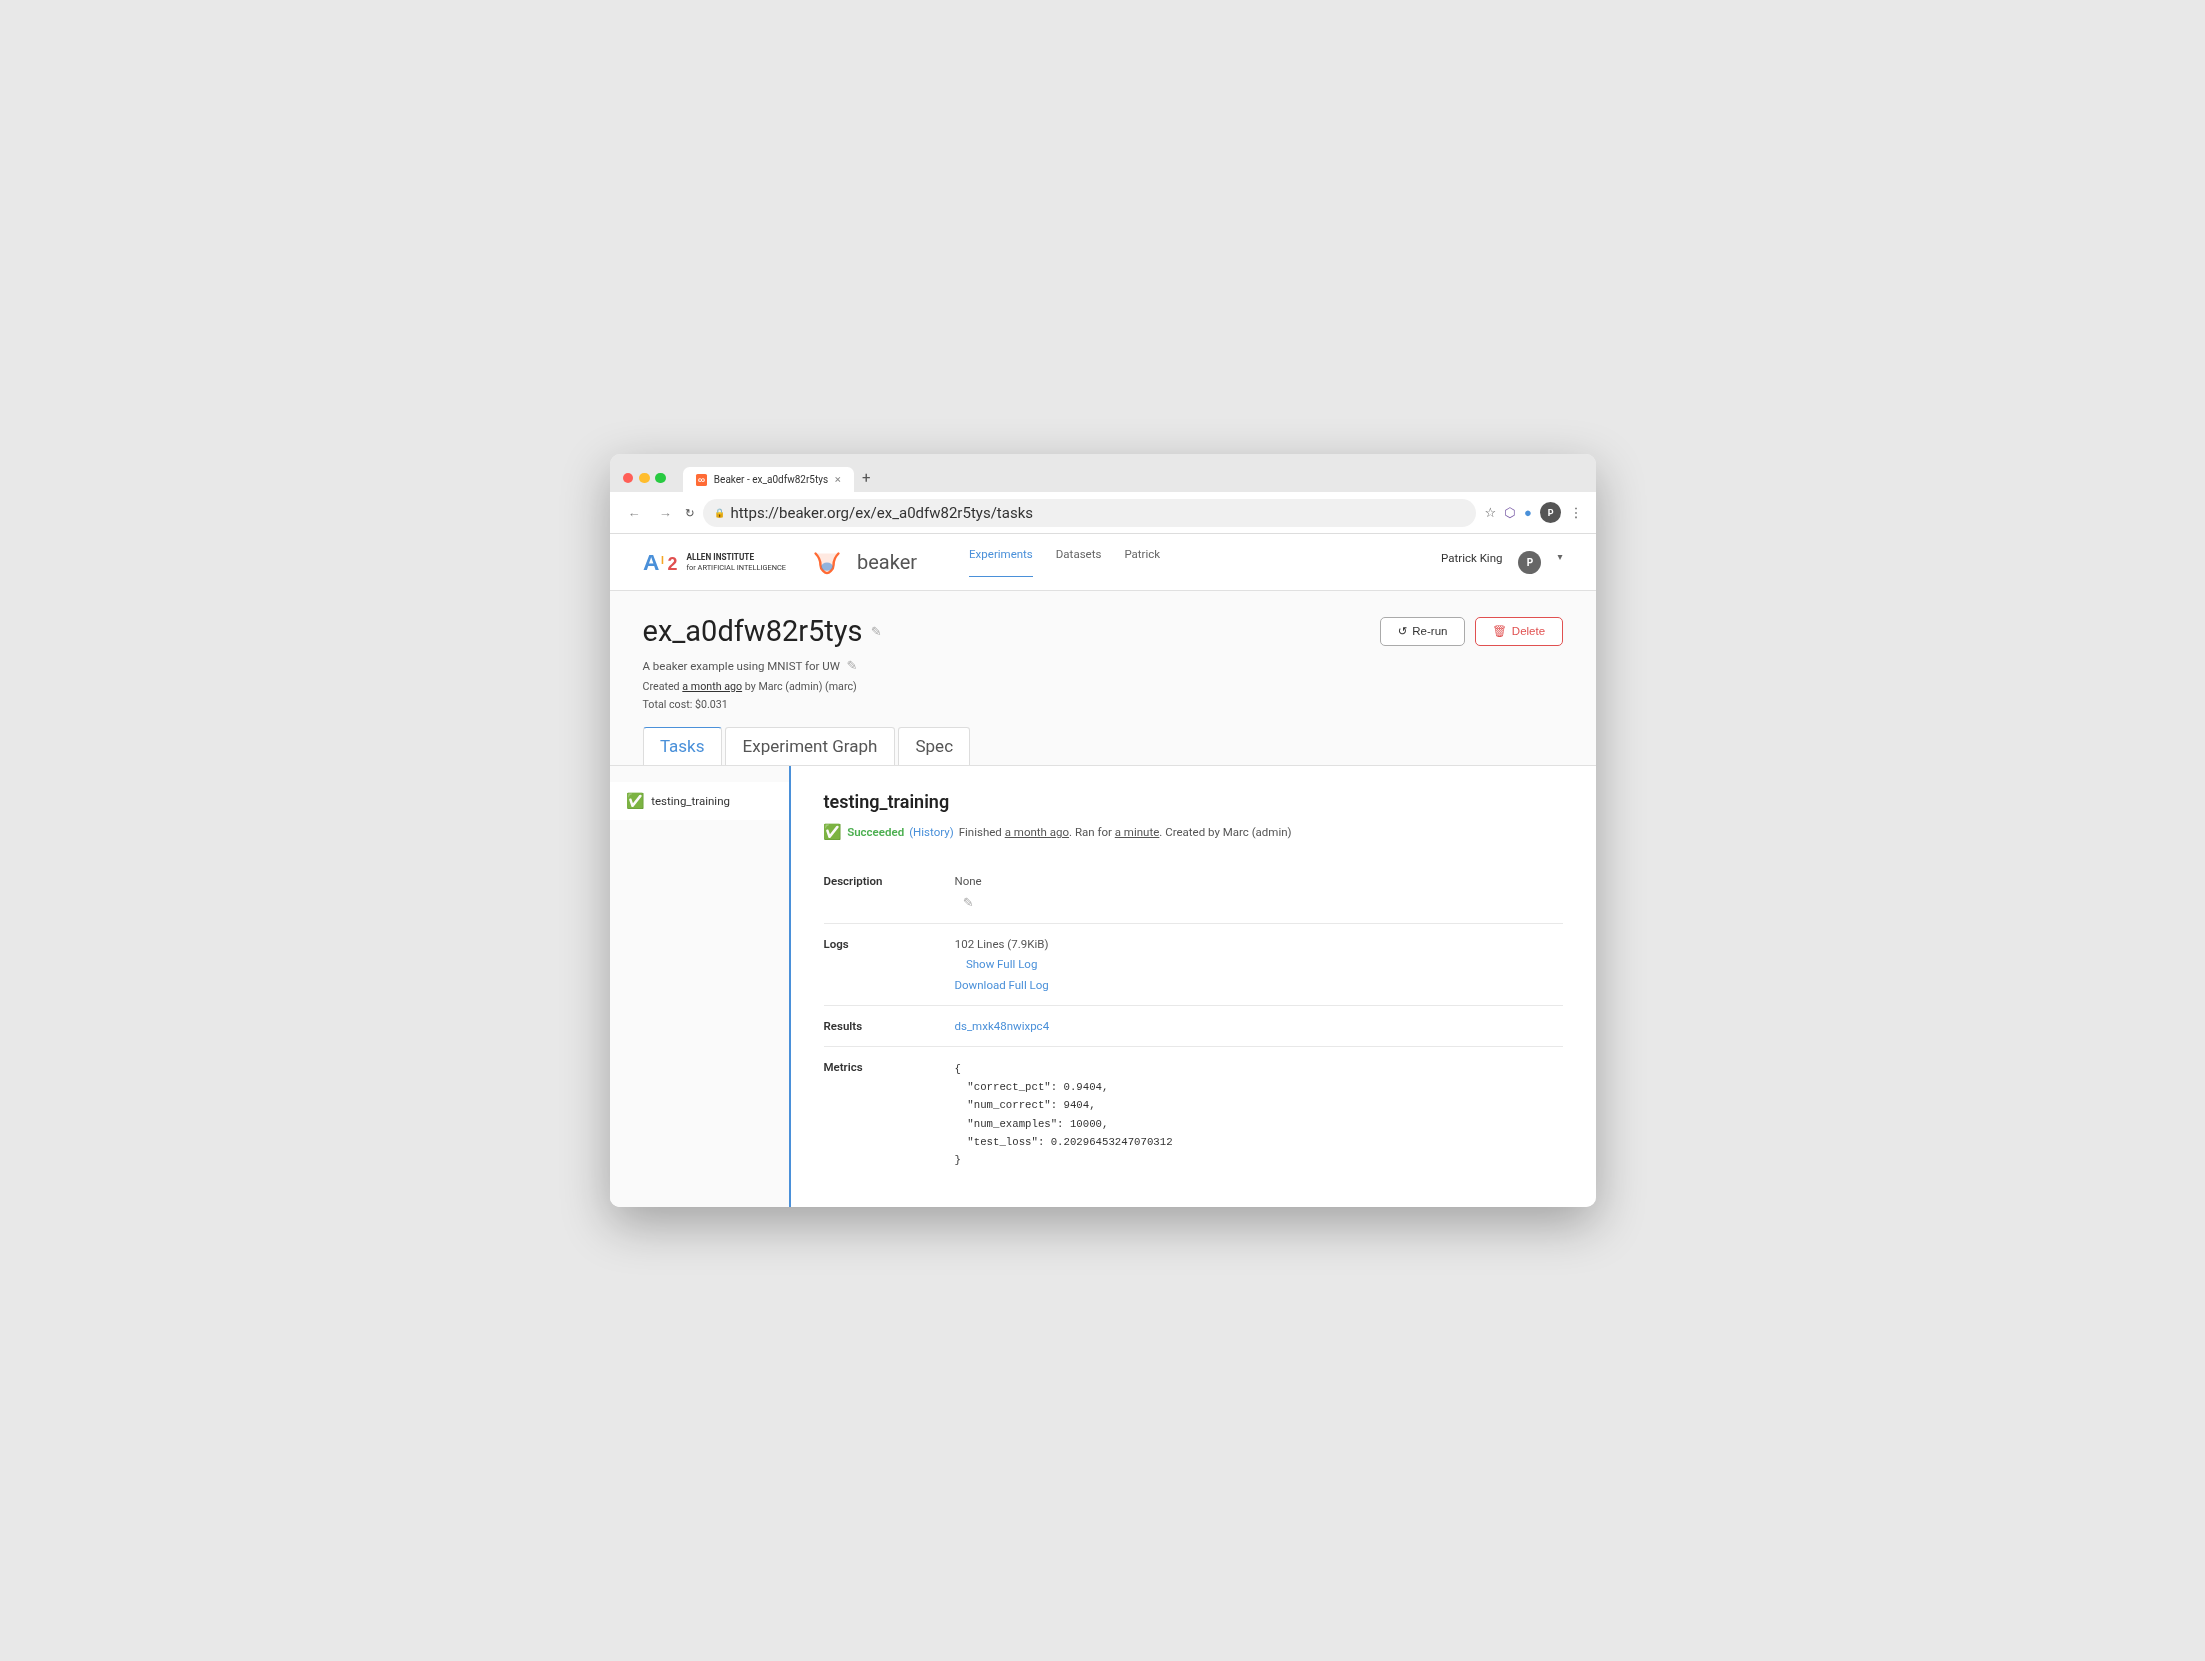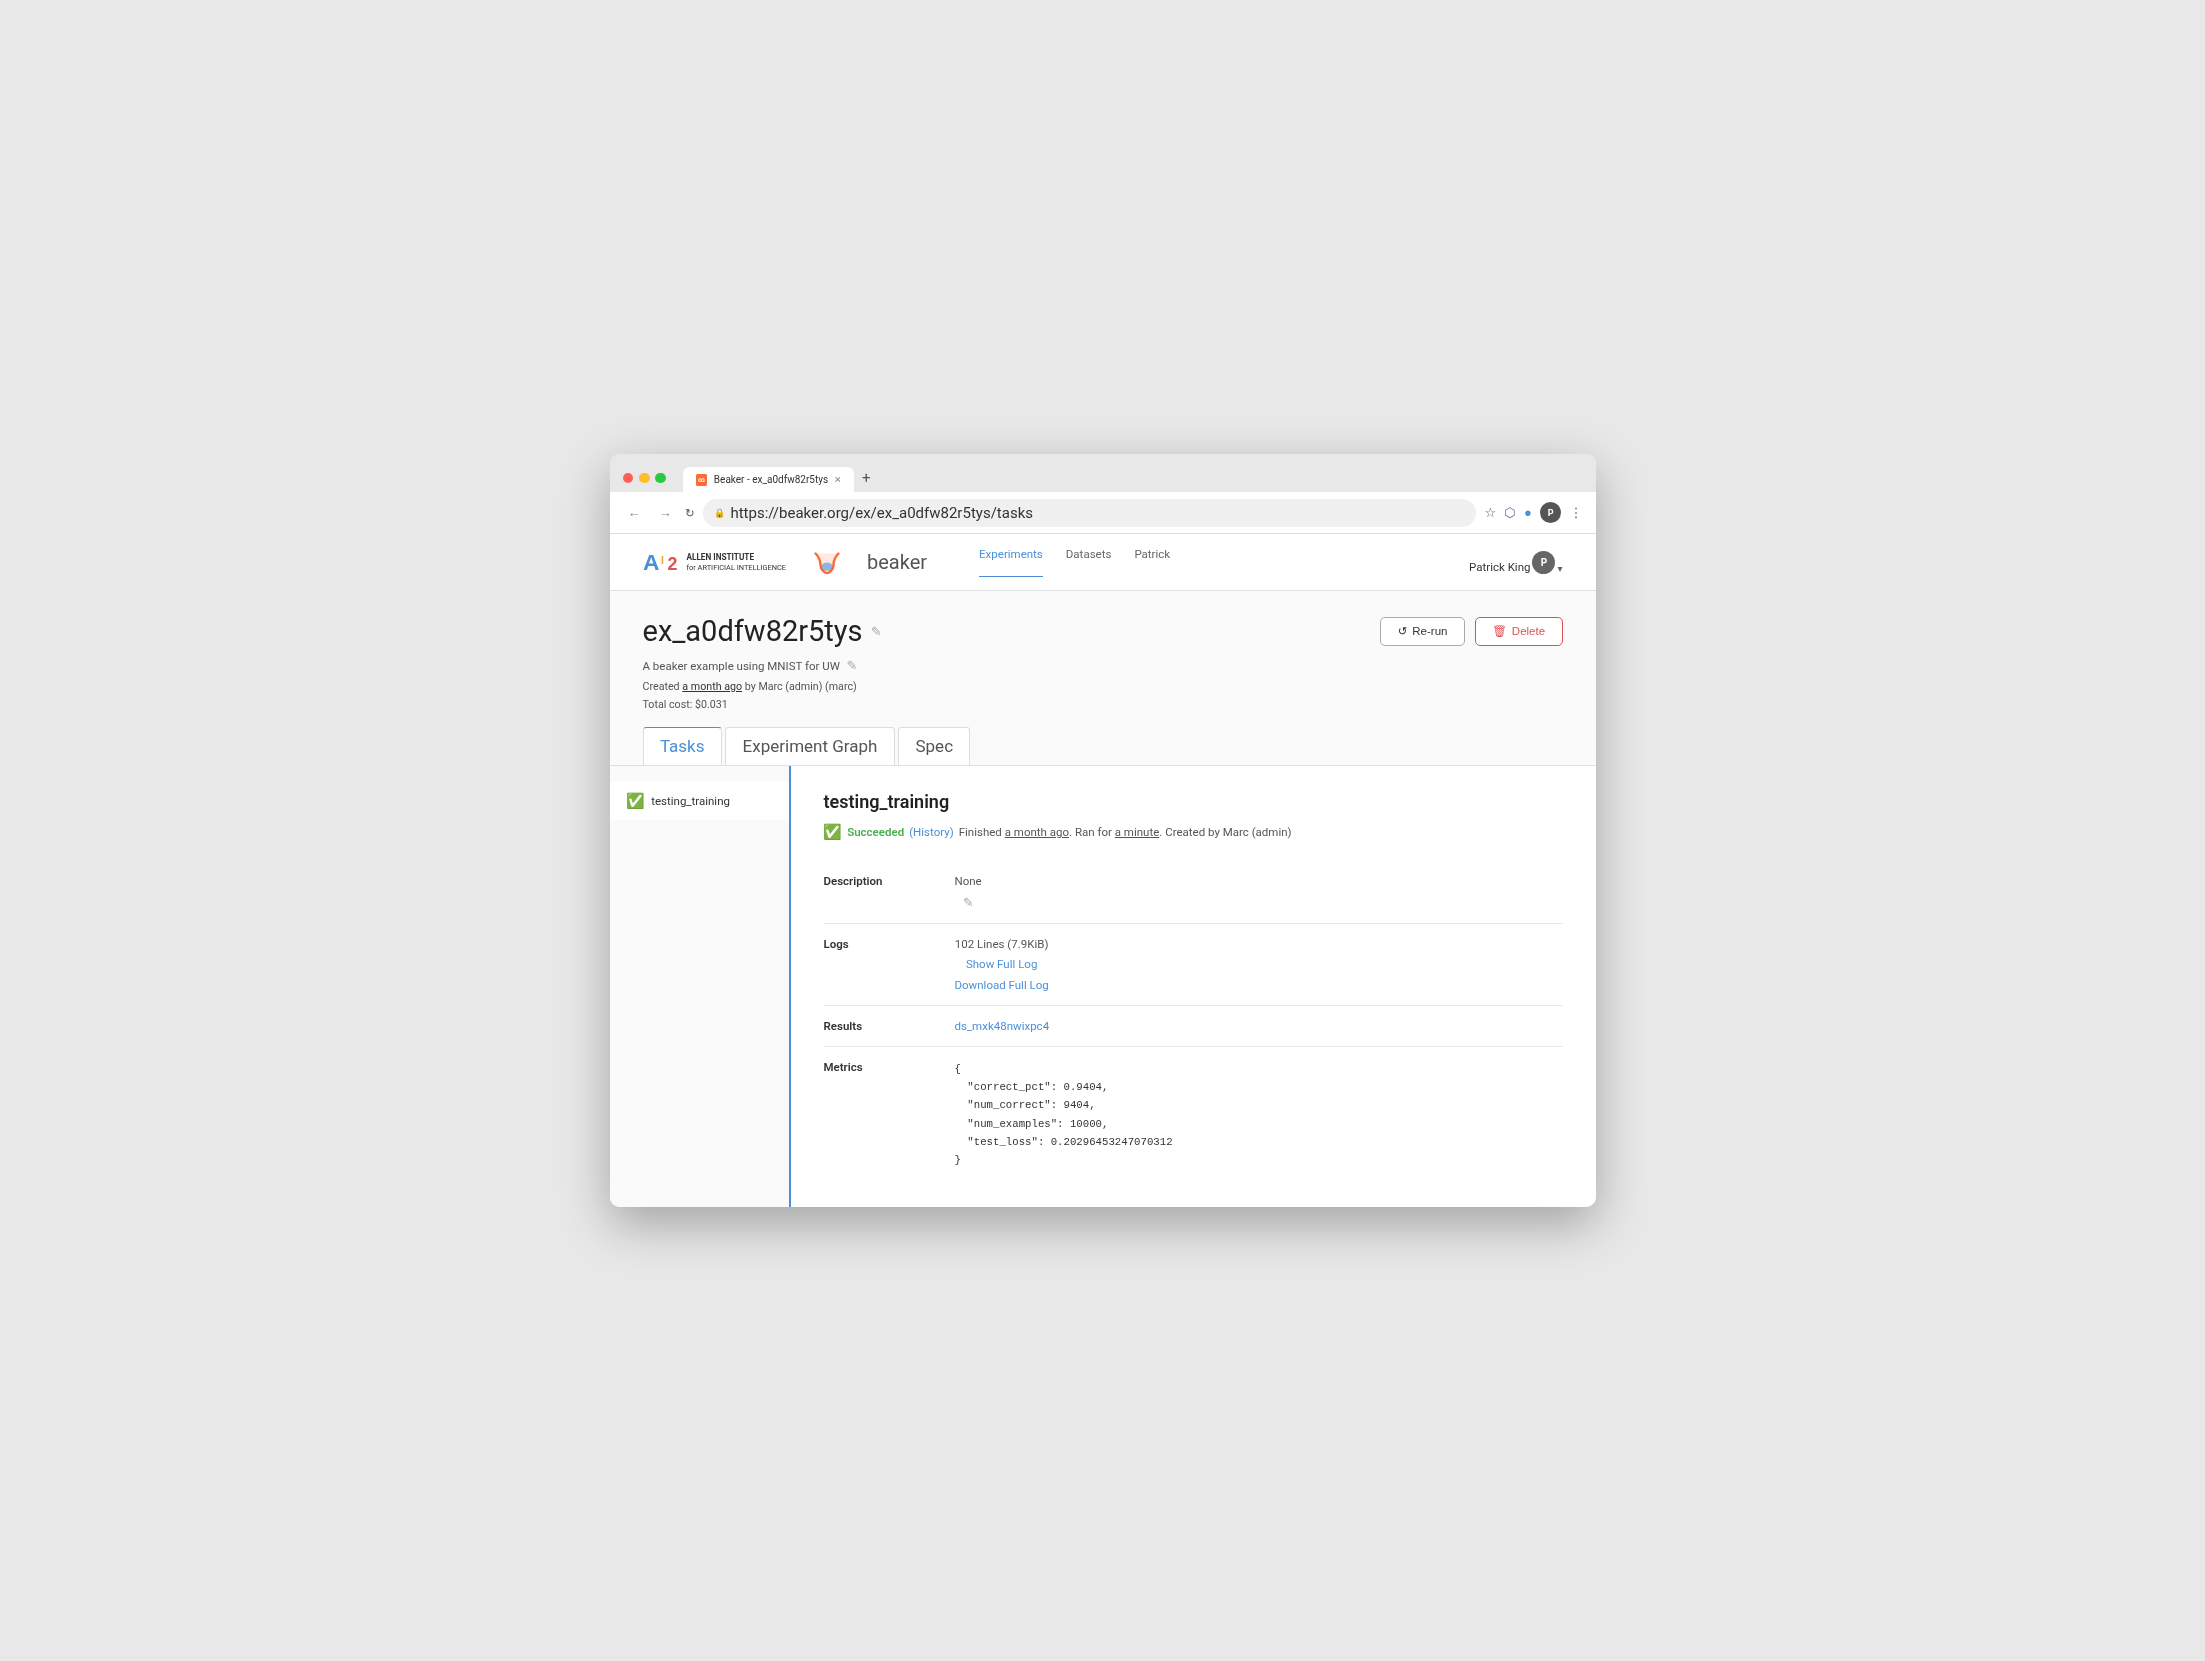--- a/index.html
+++ b/index.html
@@ -101,38 +101,38 @@
     .ai2-logo {
       display: flex; align-items: center; gap: 5px;
     }
     .ai2-icon {
       width: 39px; height: 30px;
       display: flex; align-items: center; justify-content: center;
     }
     .ai2-text { font-size: 7.4px; color: #333; line-height: 1.3; }
     .ai2-text strong { font-size: 8.2px; display: block; }
     .beaker-logo {
-      display: flex; align-items: center; gap: 22px; margin-left: 13px;
+      display: flex; align-items: center; gap: 12px; margin-left: 13px;
     }
     .beaker-icon {
       width: 36px; height: 25px;
     }
     .beaker-text { font-size: 20px; font-weight: 400; color: #555; }
 
     .nav-links {
       display: flex; gap: 23px; margin-left: 26px;
     }
     .nav-link {
       font-size: 11.5px; color: #666; text-decoration: none; cursor: pointer; padding-bottom: 15px;
     }
     .nav-link.active {
       color: #4a90d9; border-bottom: 1.6px solid #4a90d9;
     }
     .user-menu {
-      margin-left: auto; display: flex; align-items: flex-end; gap: 2px; cursor: pointer;
+      margin-left: auto; display: flex; align-items: flex-start; gap: 16px; cursor: pointer;
     }
     .user-name { font-size: 11.5px; color: #333; }
     .user-avatar-sm {
       width: 23px; height: 23px; border-radius: 50%; background: #666;
       display: flex; align-items: center; justify-content: center;
       color: white; font-size: 10px; font-weight: bold;
     }
     .chevron-down { font-size: 10px; color: #666; }
 
     

